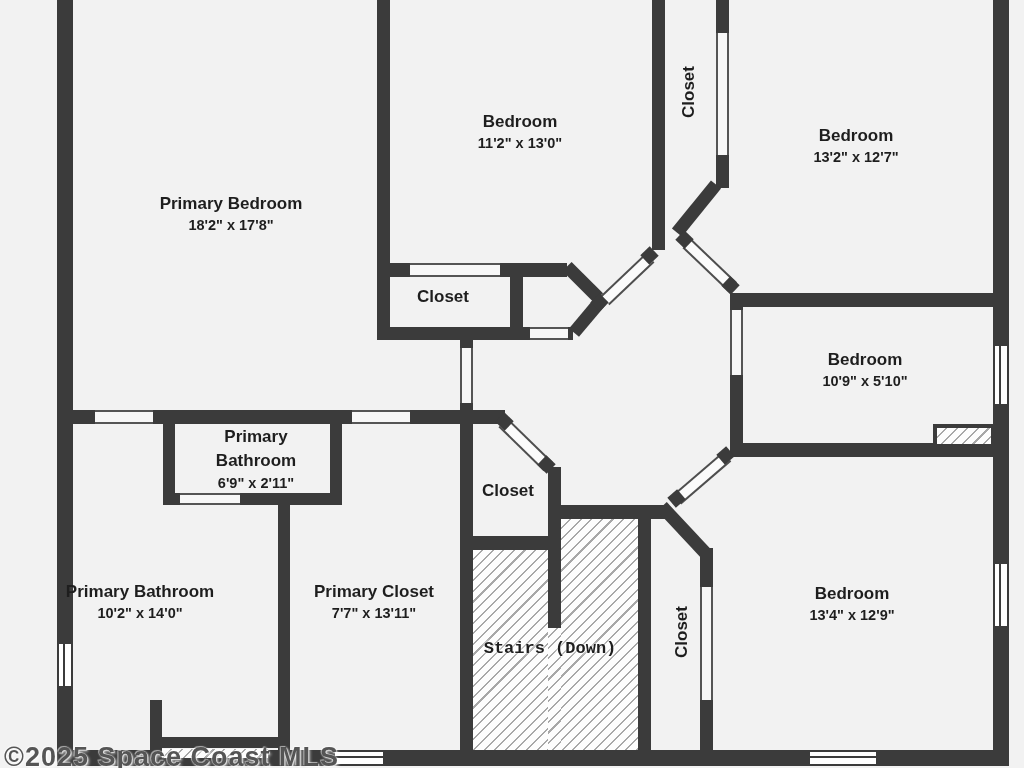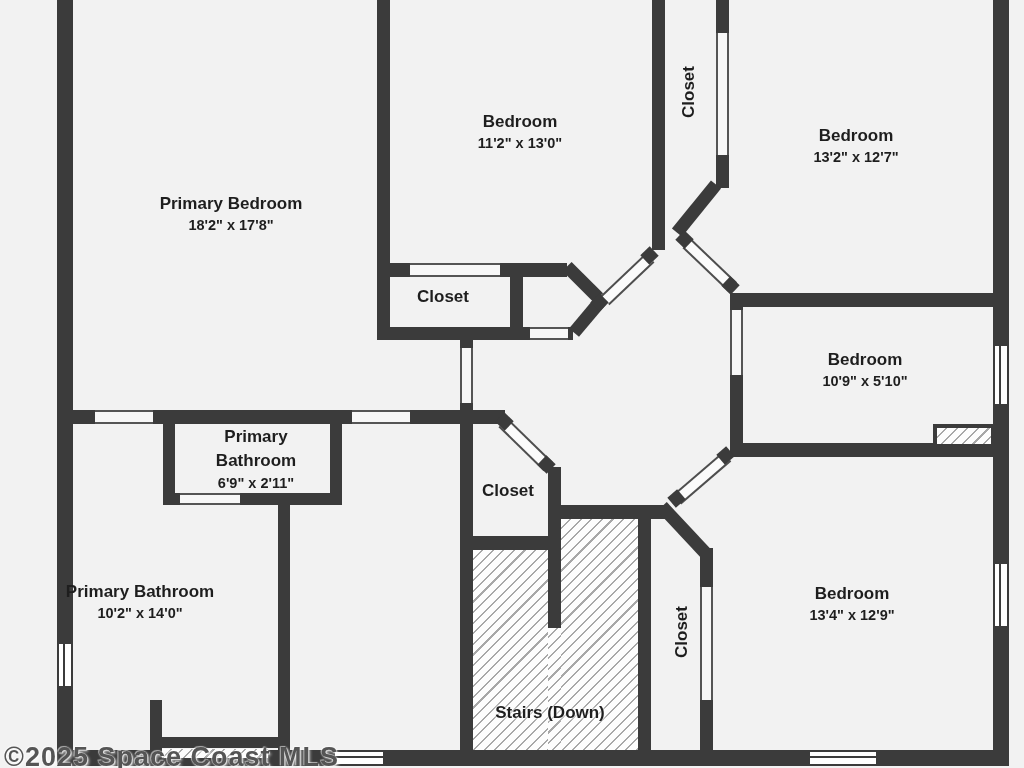--- a/index.html
+++ b/index.html
@@ -152,22 +152,26 @@
 
   <div class="room-label" style="left:508px;top:490px;">
     <div class="rname">Closet</div>
   </div>
 
   <div class="room-label" style="left:140px;top:601px;">
     <div class="rname">Primary Bathroom</div>
     <div class="rdims">10'2" x 14'0"</div>
   </div>
 
+  <div class="room-label" style="left:374px;top:601px;">
+    <div class="rname">Primary Closet</div>
+    <div class="rdims">7'7" x 13'11"</div>
+  </div>
 
-  <div class="room-label" style="left:550px;top:712px;text-shadow:0 0 3px #fff,0 0 5px #fff;">
+  <div class="room-label" style="left:550px;top:648px;text-shadow:0 0 3px #fff,0 0 5px #fff;font-family:Liberation Mono, monospace;">
     <div class="rname">Stairs (Down)</div>
   </div>
 
   <div class="room-label vert" style="left:681px;top:632px;">
     <div class="rname">Closet</div>
   </div>
 
   <div class="room-label" style="left:852px;top:603px;">
     <div class="rname">Bedroom</div>
     <div class="rdims">13'4" x 12'9"</div>

